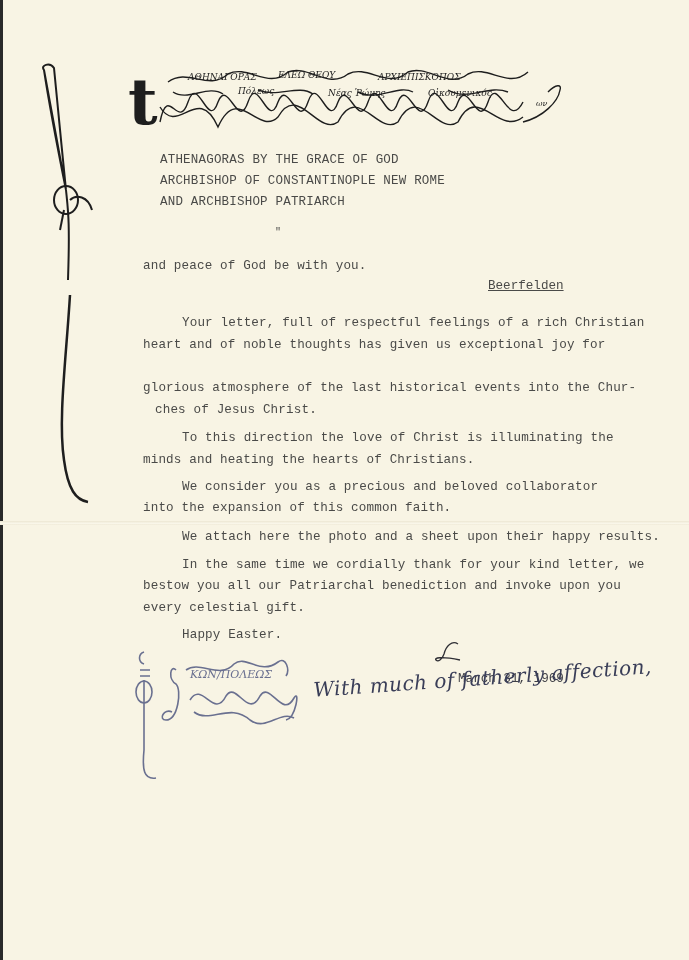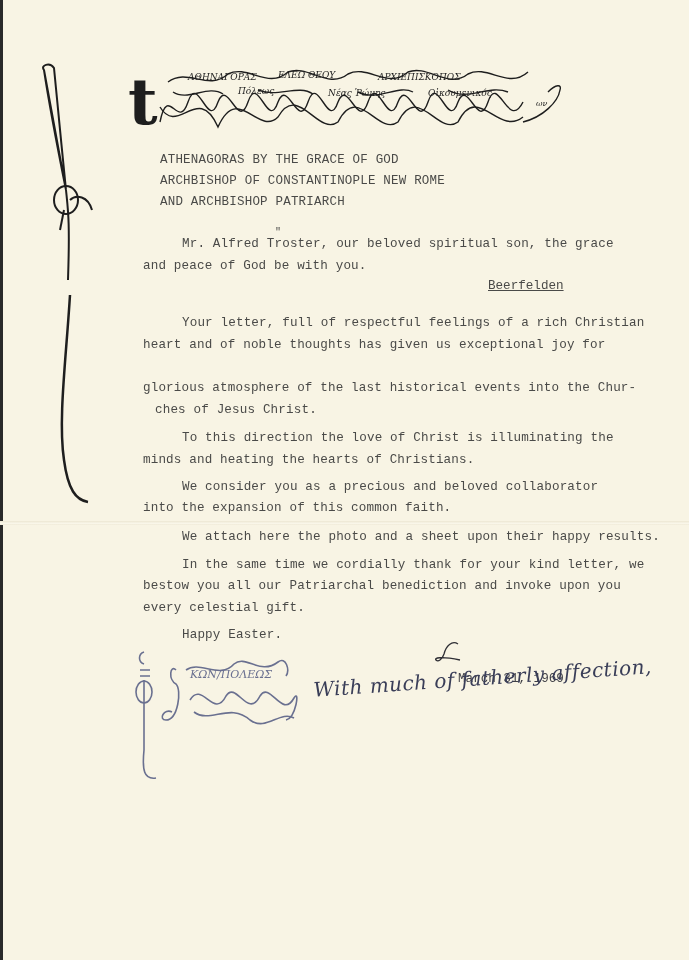--- a/index.html
+++ b/index.html
@@ -85,21 +85,20 @@
     </g>
   </svg>
 
   <div class="header">
     <div>ATHENAGORAS BY THE GRACE OF GOD</div>
     <div>ARCHBISHOP OF CONSTANTINOPLE NEW ROME</div>
     <div>AND ARCHBISHOP PATRIARCH</div>
   </div>
 
   <div class="umlaut">"</div>
-  <div class="line" style="left:182px; top:236px;">Mr. Alfred Troster, our beloved spiritual son, the grace</div>
   <div class="line" style="left:143px; top:258px;">and peace of God be with you.</div>
   <div class="place">Beerfelden</div>
 
   <div class="line" style="left:182px; top:315px;">Your letter, full of respectful feelings of a rich Christian</div>
   <div class="line" style="left:143px; top:337px;">heart and of noble thoughts has given us exceptional joy for</div>
   <div class="line" style="left:143px; top:380px;">glorious atmosphere of the last historical events into the Chur-</div>
   <div class="line" style="left:155px; top:402px;">ches of Jesus Christ.</div>
 
   <div class="line" style="left:182px; top:430px;">To this direction the love of Christ is illuminating the</div>
   <div class="line" style="left:143px; top:452px;">minds and heating the hearts of Christians.</div>

